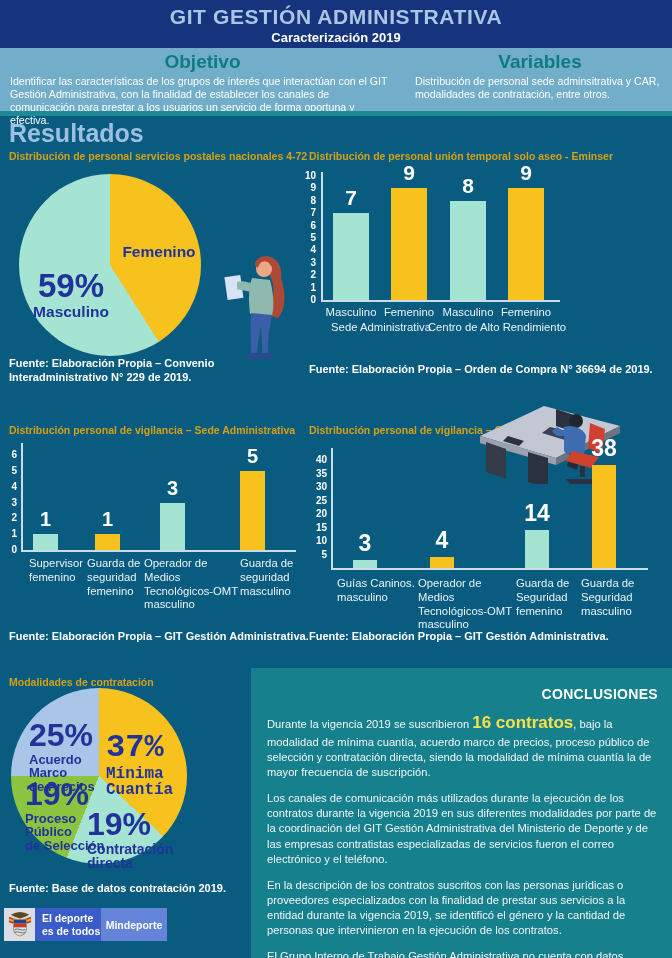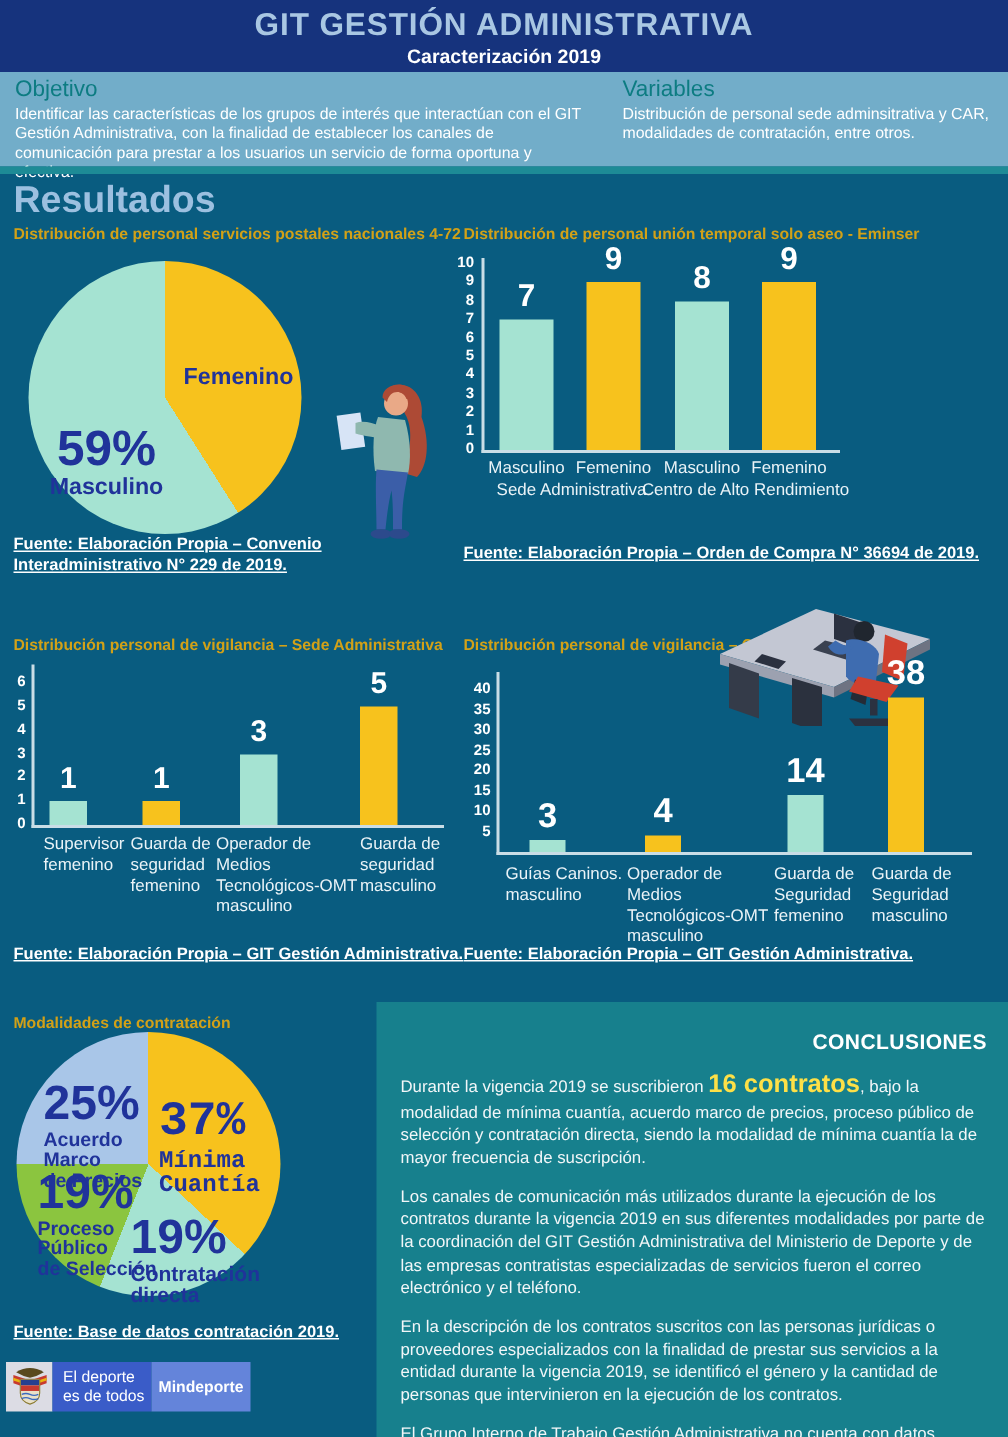--- a/index.html
+++ b/index.html
@@ -6,48 +6,48 @@
   body { background:#333; font-family:"Liberation Sans", sans-serif; }
   #page { position:relative; width:672px; height:958px; background:#095C80; overflow:hidden; font-family:"Liberation Sans", sans-serif; }
 
   #header { position:absolute; left:0; top:0; width:672px; height:48px; background:#16337D; text-align:center; }
   #page-title { padding-top:5px; font-size:21px; font-weight:bold; color:#A9C7E3; letter-spacing:.6px; }
   #page-subtitle { font-size:13px; font-weight:bold; color:#FFFFFF; margin-top:1px; }
 
   #band { position:absolute; left:0; top:48px; width:672px; height:63px; background:#72ADC9; }
   #band-objetivo { position:absolute; left:10px; top:3px; width:385px; }
   #band-variables { position:absolute; left:415px; top:3px; width:250px; }
-  .band-heading { font-size:15px; font-weight:normal; color:#0D7C82; }
+  .band-heading { font-size:19px; font-weight:bold; color:#0D7C82;text-align:center; }
   .band-text { font-size:10.6px; color:#FFFFFF; line-height:1.22; margin-top:2px; }
   #divider-strip { position:absolute; left:0; top:111px; width:672px; height:5px; background:#1D8B96; }
 
   #resultados { position:absolute; left:9px; top:119px; font-size:25px; font-weight:bold; color:#9CC0E0; }
 
   .chart-title { position:absolute; font-size:10.5px; font-weight:bold; color:#D2A117;text-align:right; }
   #title-postales { left:9px; top:150px; }
   #title-aseo { left:309px; top:150px; }
   #title-vsede { left:9px; top:424px; }
   #title-vcar { left:309px; top:424px; }
   #title-modalidades { left:9px; top:676px; }
 
-  .source { position:absolute; font-size:11px; font-weight:bold; color:#FFFFFF; line-height:1.3;text-decoration:underline; }
+  .source { position:absolute; font-size:11px; font-weight:bold; color:#FFFFFF; line-height:1.3; }
   #source-postales { left:9px; top:356px; width:255px; }
   #source-aseo { left:309px; top:362px; width:360px; }
   #source-vsede { left:9px; top:629px; width:310px; }
   #source-vcar { left:309px; top:629px; width:320px; }
   #source-modalidades { left:9px; top:881px; width:300px; }
 
   #conclusions { position:absolute; left:251px; top:668px; width:421px; height:290px; background:#17808D; padding:18px 14px 0 16px; }
   #conclusions h2 { font-size:14px; font-weight:bold; color:#FFFFFF; margin:0 0 10px 0; letter-spacing:.3px;text-align:right; }
   .cpara { font-size:11.2px; color:#F2F6F8; line-height:1.35; margin:0 0 11px 0; }
   .highlight { font-size:17px; font-weight:bold; color:#fde047; }
 
   #footer-logo { position:absolute; left:4px; top:908px; height:33px; display:flex; }
   .coat-box { width:31px; height:33px; background:#DCDCE4; display:flex; align-items:center; justify-content:center; }
-  .slogan-box { width:66px; height:33px; background:#3A5CC8; color:#fff; font-size:10.5px; font-weight:normal; line-height:1.15; display:flex; align-items:center; padding-left:7px; }
+  .slogan-box { width:66px; height:33px; background:#3A5CC8; color:#fff; font-size:10.5px; font-weight:bold; line-height:1.15; display:flex; align-items:center; padding-left:7px; }
   .brand-box { width:66px; height:33px; background:#6484DA; color:#fff; font-size:10.5px; font-weight:bold; display:flex; align-items:center; justify-content:center; }
 
   
   .pie { position:absolute; border-radius:50%; }
   .pie-label { position:absolute; font-weight:bold; }
   .pie-label .pct { line-height:1; }
   .pie-label .name { white-space:pre-line; line-height:1.02; margin-top:2px; }
   .axis-line { position:absolute; background:#C9DDE6; }
   .y-tick { position:absolute; font-size:10px; font-weight:bold; color:#FFFFFF; text-align:right; }
   .bar { position:absolute; }
@@ -154,21 +154,21 @@
     <div class="brand-box">
       <span>Mindeporte</span>
     </div>
   </div>
 
 <div class="pie" style="left: 19px; top: 174px; width: 182px; height: 182px; background: conic-gradient(rgb(247, 194, 29) 0%, rgb(247, 194, 29) 41%, rgb(165, 227, 210) 41%, rgb(165, 227, 210) 100%);"></div>
     <div class="pie-label" style="left: 98px; top: 242px; width: 122px; text-align: center; color: rgb(32, 51, 154);">
       <div class="name" style="font-size: 15.5px;">Femenino</div>
     </div>
     <div class="pie-label" style="left: 10px; top: 269px; width: 122px; text-align: center; color: rgb(32, 51, 154);">
-      <div class="pct" style="font-size: 33px; margin-top: 13px;">59%</div>
+      <div class="pct" style="font-size: 33px;">59%</div>
       <div class="name" style="font-size: 15.5px;">Masculino</div>
     </div>
     <div class="pie" style="left: 11px; top: 688px; width: 176px; height: 176px; background: conic-gradient(rgb(247, 194, 29) 0%, rgb(247, 194, 29) 37%, rgb(165, 227, 210) 37%, rgb(165, 227, 210) 56%, rgb(139, 197, 63) 56%, rgb(139, 197, 63) 75%, rgb(169, 198, 232) 75%, rgb(169, 198, 232) 100%);"></div>
     <div class="pie-label" style="left: 106px; top: 732px; width: 112px; text-align: left; color: rgb(32, 51, 154); font-family: Liberation Mono, monospace;">
       <div class="pct" style="font-size: 32px;">37%</div>
       <div class="name" style="font-size: 16px;">Mínima
 Cuantía</div>
     </div>
     <div class="pie-label" style="left: 87px; top: 808px; width: 112px; text-align: left; color: rgb(32, 51, 154);">
       <div class="pct" style="font-size: 32px;">19%</div>

